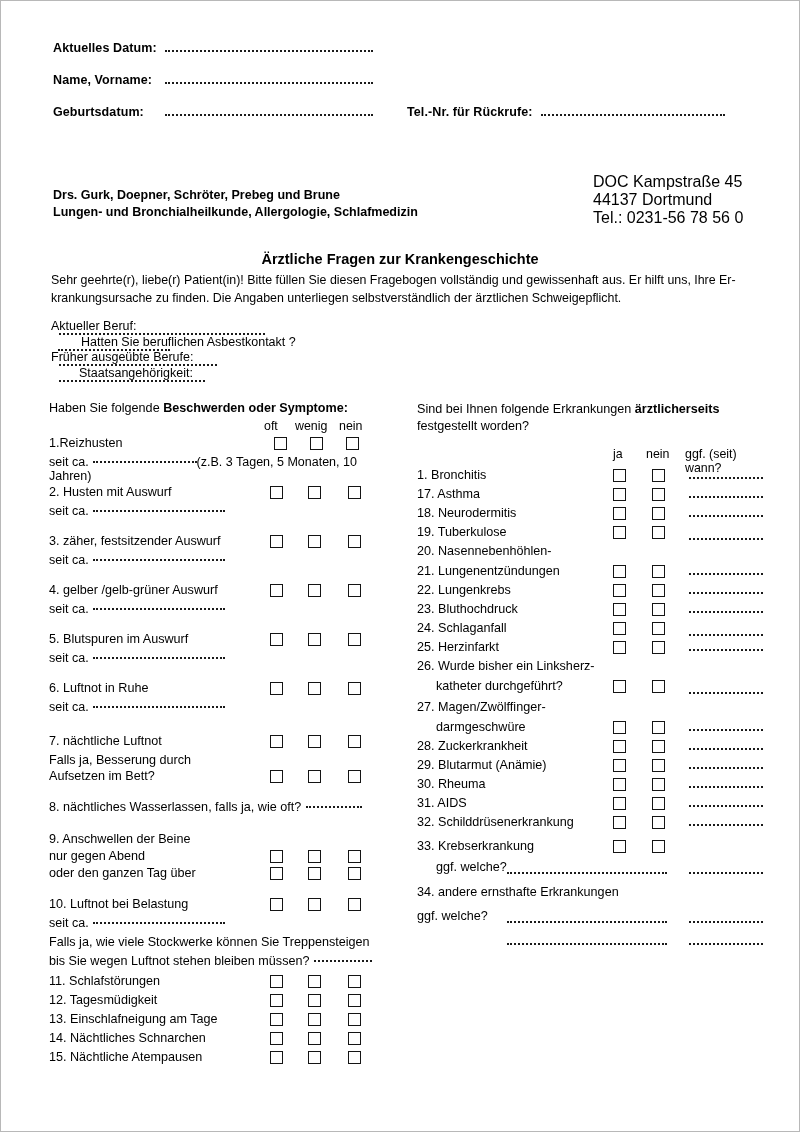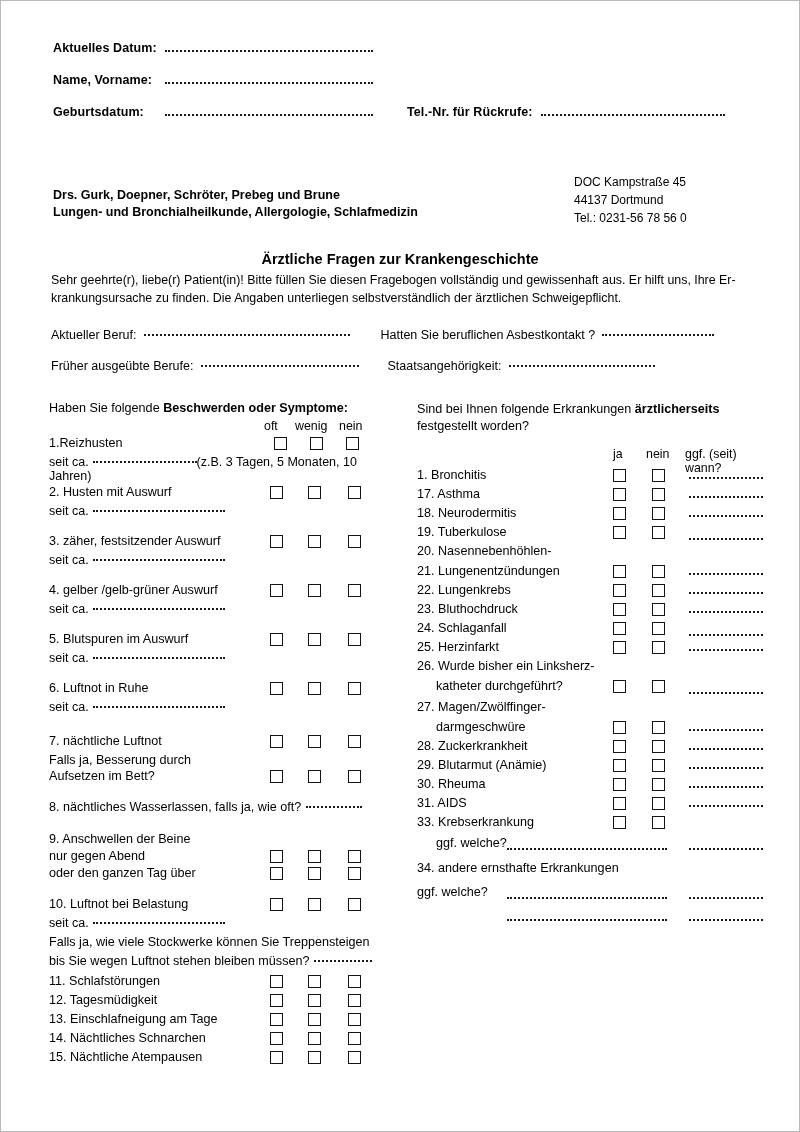--- a/index.html
+++ b/index.html
@@ -59,23 +59,23 @@
   .practice {
     position: absolute;
     left: 52px;
     top: 186px;
     font-size: 12.5px;
     font-weight: bold;
     line-height: 17px;
   }
   .address {
     position: absolute;
-    left: 573px;
+    left: 592px;
     top: 172px;
-    font-size: 12px;
+    font-size: 16px;
     line-height: 18px;
   }
 
   
   .title {
     position: absolute;
     left: 0; right: 0;
     top: 250px;
     text-align: center;
     font-size: 14.5px;
@@ -91,21 +91,21 @@
   }
 
   
   .prof {
     position: absolute;
     left: 50px;
     top: 318px;
     width: 708px;
     font-size: 12.5px;
   }
-  .prof-line { display: flex; align-items: center; height: 31px; }
+  .prof-line { display: flex; align-items: flex-start; height: 31px; flex-direction: column; }
   .prof-l-label { flex: none; }
 
   
   .col-left {
     position: absolute;
     left: 48px;
     top: 400px;
     width: 340px;
     font-size: 12.6px;
   }
@@ -510,20 +510,26 @@
       <span class="dots rdots"></span>
     </div>
 
     <div class="rrow">
       <span class="rlbl">31. AIDS</span>
       <span class="rcbx rc1"><span class="cb"></span></span>
       <span class="rcbx rc2"><span class="cb"></span></span>
       <span class="dots rdots"></span>
     </div>
 
+    <div class="rrow" style="height:24px;">
+      <span class="rlbl">32. Schilddrüsenerkrankung</span>
+      <span class="rcbx rc1"><span class="cb"></span></span>
+      <span class="rcbx rc2"><span class="cb"></span></span>
+      <span class="dots rdots"></span>
+    </div>
 
     <div class="rrow" style="height:21px;">
       <span class="rlbl">33. Krebserkrankung</span>
       <span class="rcbx rc1"><span class="cb"></span></span>
       <span class="rcbx rc2"><span class="cb"></span></span>
     </div>
     <div class="rrow" style="height:25px;">
       <span class="rlbl-ind">ggf. welche?</span>
       <span class="dots" style="position:absolute;left:90px;top:12px;width:160px;"></span>
       <span class="dots rdots" style="top:12px;"></span>

